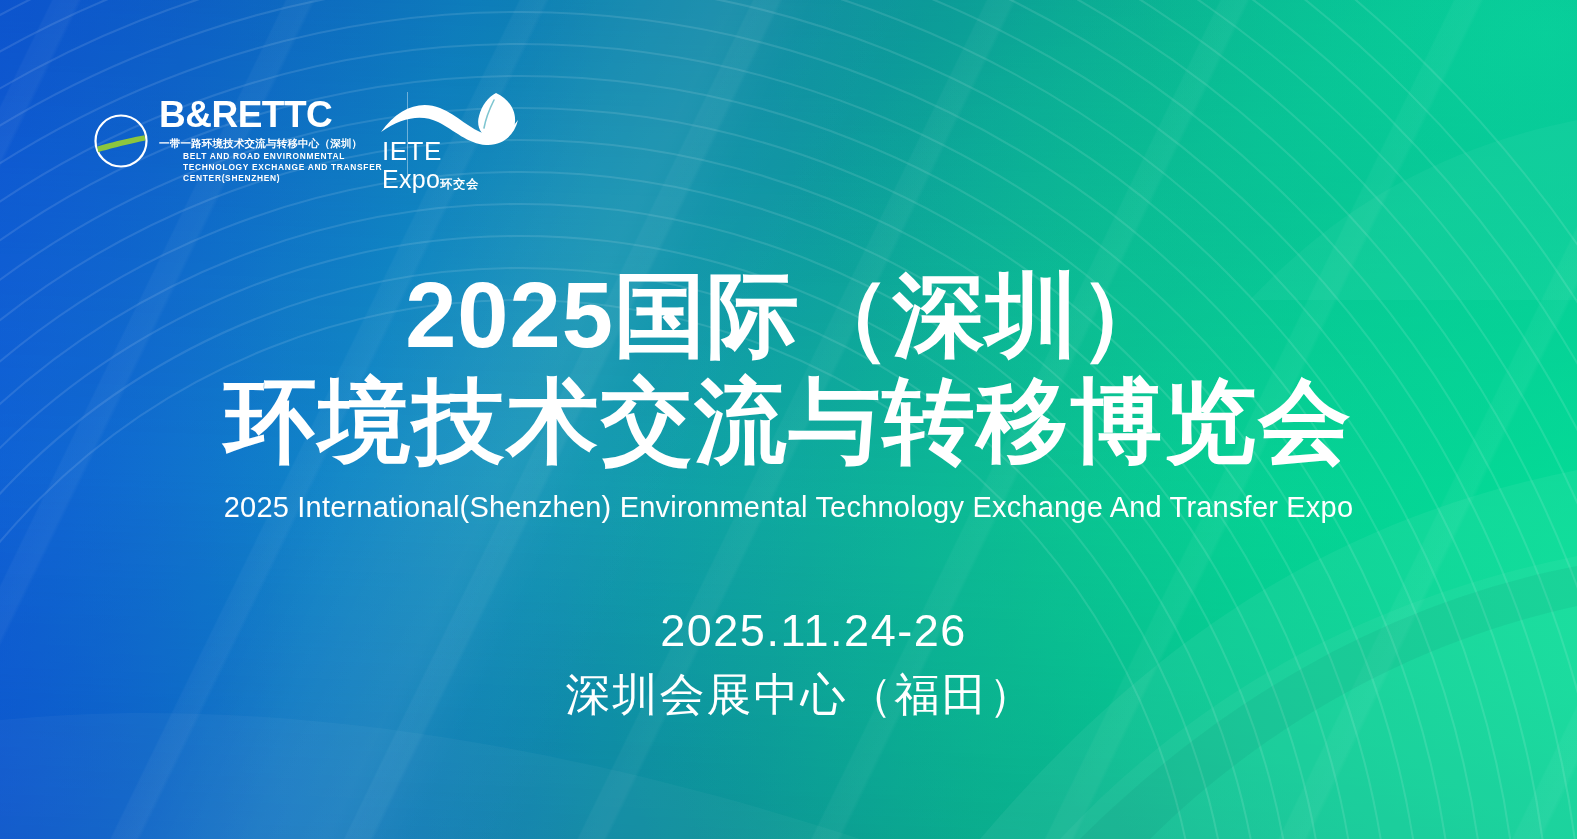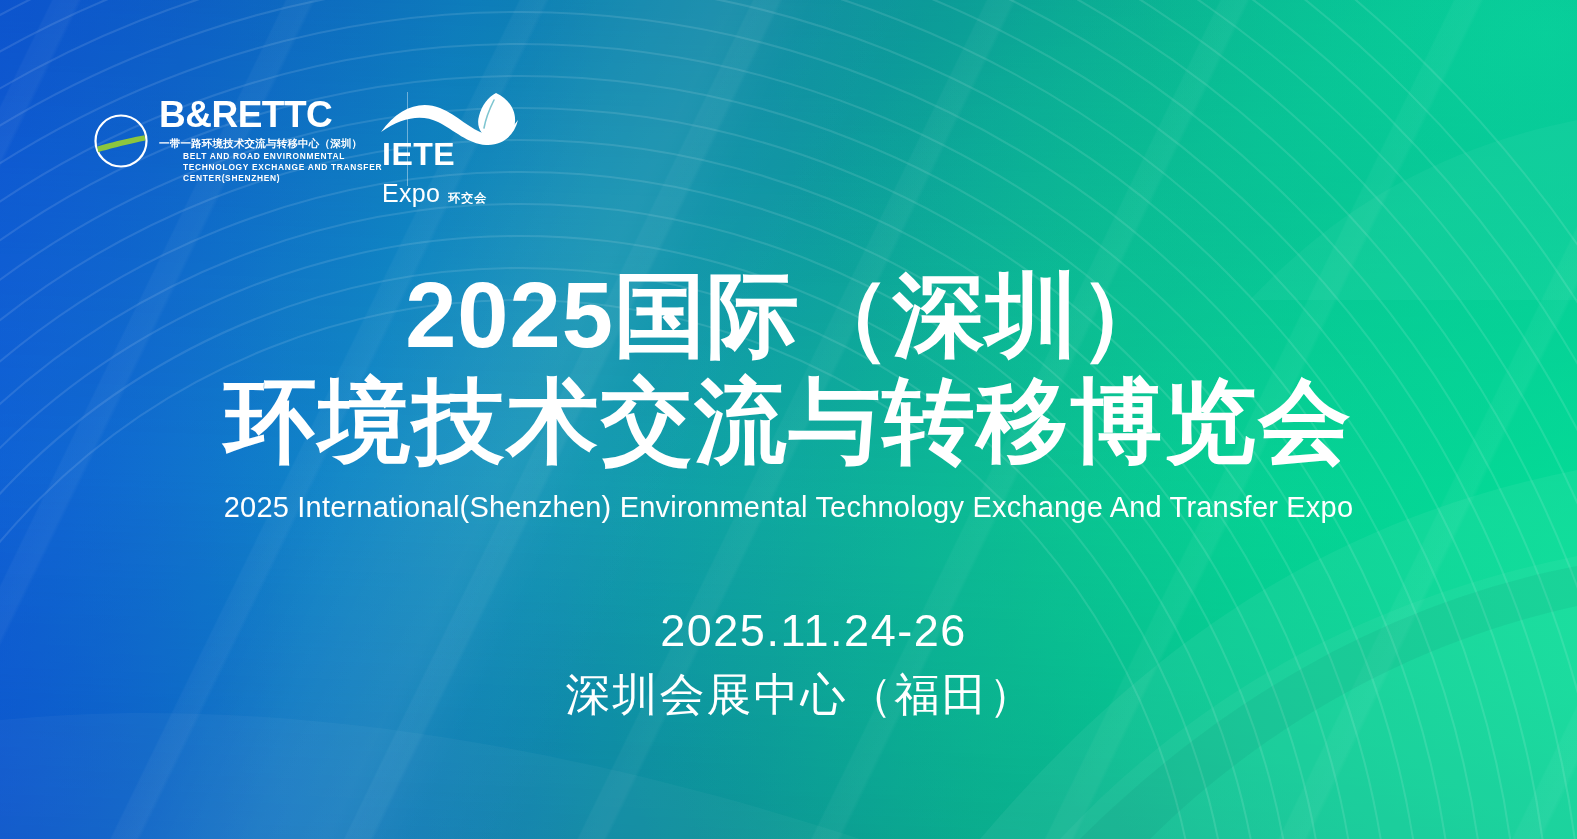--- a/index.html
+++ b/index.html
@@ -124,25 +124,25 @@
     margin-left:24px;
   }
 
   
   #logo-iete {
     position:absolute; left:378px; top:86px; width:158px; height:106px;
   }
   #iete-leaf { position:absolute; left:0; top:0; width:158px; height:66px; }
   #iete-words { position:absolute; left:4px; top:52px; }
   #iete-abbr {
-    font-size:32px; font-weight:bold; color:#fff;
+    font-size:26px; font-weight:normal; color:#fff;
     letter-spacing:.5px; line-height:1;
   }
   #iete-sub {
-    display:flex; align-items:baseline; gap:8px; margin-top:10px;
+    display:flex; align-items:baseline; margin-top:2px;
   }
   #iete-expo { font-size:25px; color:#fff; font-weight:300; letter-spacing:.3px; line-height:1.05; }
   #iete-cn   { font-size:12px; color:#fff; font-weight:700; letter-spacing:1px; line-height:1.05; }
 
   
   #tagline {
     position:absolute; right:100px; top:104px;
     font-size:30px; color:#fff; font-weight:400;
     letter-spacing:4.5px; white-space:nowrap;
   }

